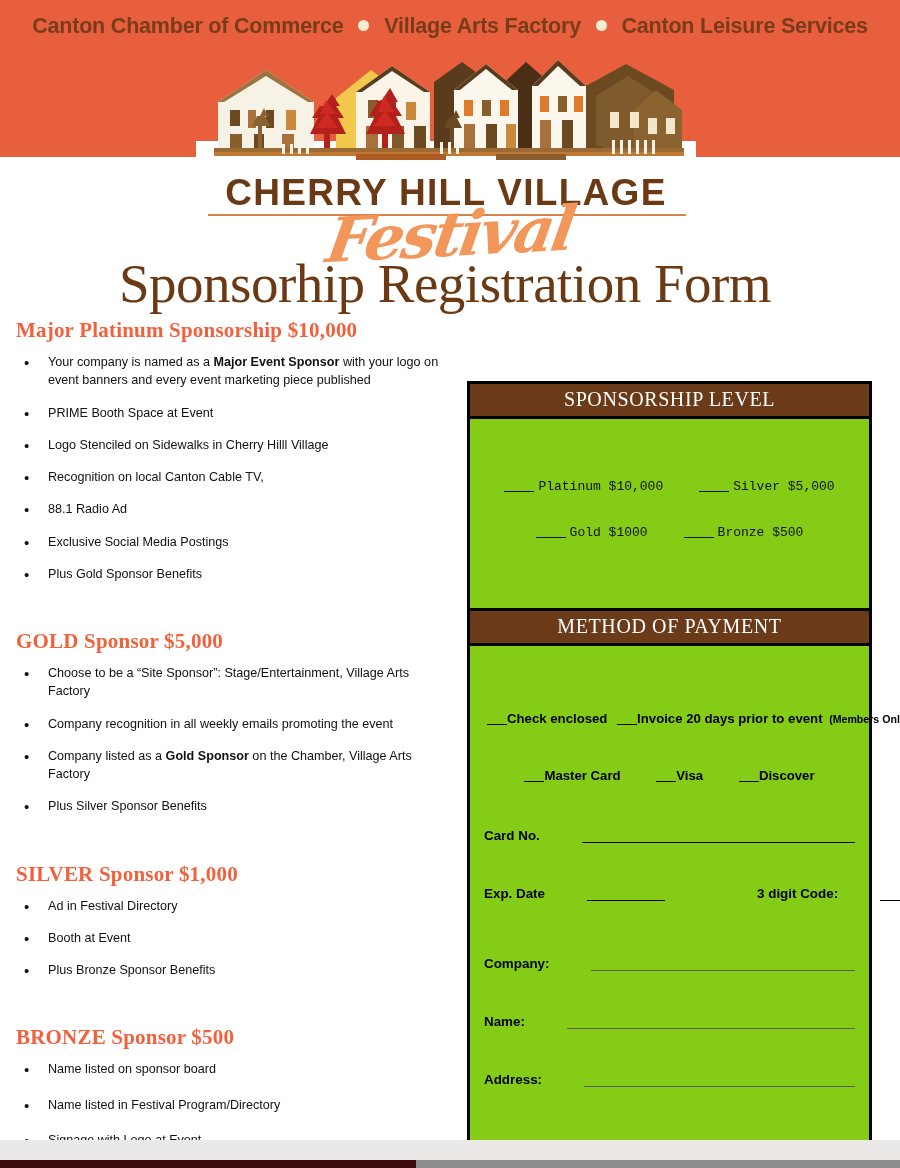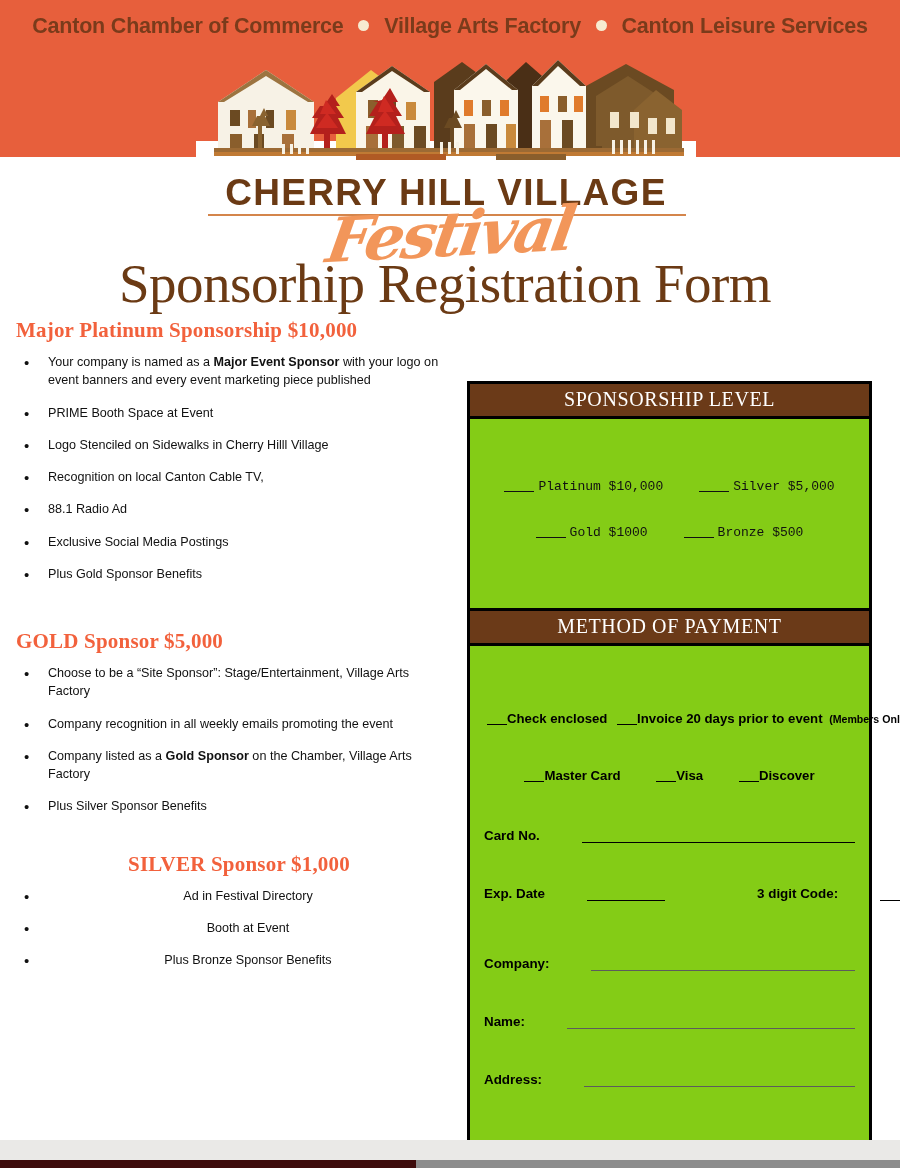--- a/index.html
+++ b/index.html
@@ -136,21 +136,21 @@
     content: "\2022";
     position: absolute;
     left: 24px;
     top: -1px;
     font-size: 15px;
     color: #111;
   }
   ul.benefits li b { font-weight: bold; }
 
   .tier-gold { margin-top: 46px; }
-  .tier-silver { margin-top: 36px; text-align: center; }
+  .tier-silver { margin-top: 46px; }
   .tier-bronze { margin-top: 46px; }
   .tier-bronze ul.benefits li { margin-bottom: 17px; }
 
   
   .right-panel {
     position: absolute;
     left: 467px; top: 381px;
     width: 405px;
   }
   .panel-box {
@@ -418,20 +418,28 @@
 
   <div class="tier tier-silver">
     <div class="tier-title"><span>SILVER Sponsor </span><span>$1,000</span></div>
     <ul class="benefits">
       <li><span>Ad in Festival Directory</span></li>
       <li><span>Booth at Event</span></li>
       <li><span>Plus Bronze Sponsor Benefits</span></li>
     </ul>
   </div>
 
+  <div class="tier tier-bronze">
+    <div class="tier-title"><span>BRONZE Sponsor </span><span>$500</span></div>
+    <ul class="benefits">
+      <li><span>Name listed on sponsor board</span></li>
+      <li><span>Name listed in Festival Program/Directory</span></li>
+      <li><span>Signage with Logo at Event</span></li>
+    </ul>
+  </div>
 
 </div>
 
 <div class="right-panel">
 
   <div class="panel-box level-box">
     <div class="panel-head">SPONSORSHIP LEVEL</div>
     <div class="level-body">
       <div class="level-row r1">
         <span class="level-opt"><span class="blank"></span><span>Platinum  $10,000</span></span>

